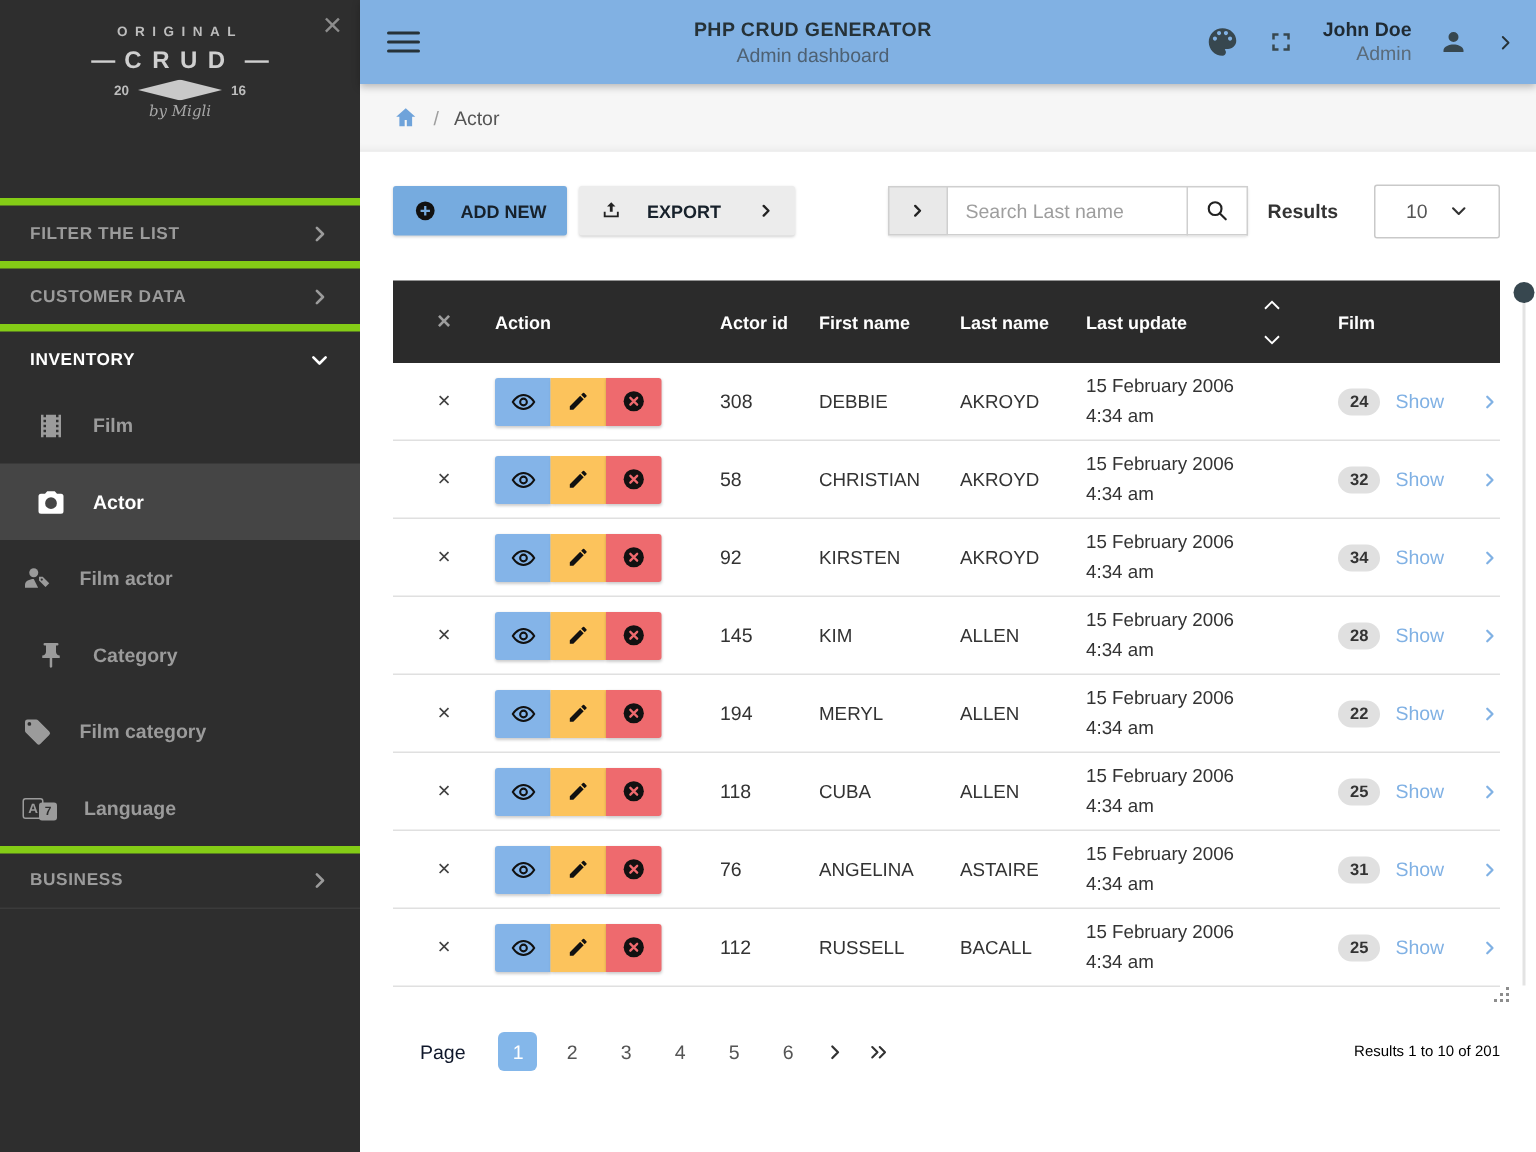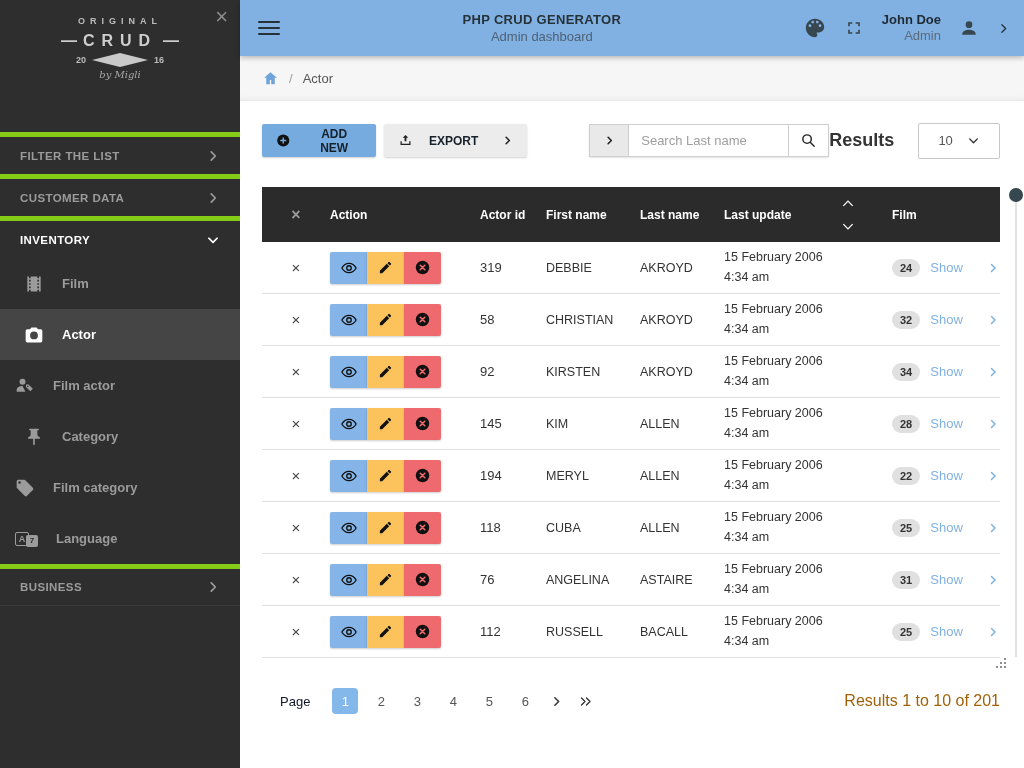--- a/index.html
+++ b/index.html
@@ -57,21 +57,21 @@
   
   .toolbar { display:flex; align-items:center; margin:23px 24px 0 22px; height:33px; flex-shrink:0; }
   .btn { height:33px; display:flex; align-items:center; gap:16px; padding:0 14px; font-size:12px; font-weight:bold; color:#17212b; border:none; cursor:pointer; border-radius:2px; box-shadow:0 1px 2px rgba(0,0,0,.18); }
   .btn-add { background:#76abdf; }
   .btn-export { background:#ececec; margin-left:8px; }
   .search-group { display:flex; margin-left:62px; height:33px; border-radius:2px; box-shadow:0 1px 2px rgba(0,0,0,.12); }
   .search-toggle { width:40px; background:#e9e9e9; border:1px solid #cfcfcf; display:flex; align-items:center; justify-content:center; cursor:pointer; }
   .search-input { width:160px; border:1px solid #cfcfcf; border-left:none; padding:0 12px; font-size:13px; color:#444; outline:none; font-family:inherit; }
   .search-input::placeholder { color:#9e9e9e; }
   .search-btn { width:40px; background:#fff; border:1px solid #cfcfcf; border-left:none; display:flex; align-items:center; justify-content:center; cursor:pointer; }
-  .results-label { margin-left:auto; font-size:18px; font-weight:bold; color:#333; }
+  .results-label { margin-left:auto; font-size:13px; font-weight:bold; color:#333; }
   .pagesize { margin-left:24px; width:84px; height:36px; border:1px solid #c9c9c9; background:#fff; border-radius:2px; display:flex; align-items:center; justify-content:center; gap:14px; font-size:13px; color:#555; cursor:pointer; }
 
   
   .table-wrap { margin:30px 24px 0 22px; position:relative; flex-shrink:0; }
   .thead { background:#2b2b2b; color:#fff; height:55px; display:grid; grid-template-columns:68px 150px 66px 94px 84px 110px 28px 1fr; align-items:center; font-size:12px; font-weight:bold; }
   .thead .clear-x { color:#9e9e9e; font-size:16px; text-align:center; cursor:pointer; }
   .sort-arrows { display:flex; flex-direction:column; align-items:center; gap:14px; }
   .sort-arrows svg { width:14px; height:9px; stroke:#fff; fill:none; stroke-width:2.2; cursor:pointer; }
   .trow { height:52px; display:grid; grid-template-columns:68px 150px 66px 94px 84px 110px 28px 1fr; align-items:center; border-bottom:1px solid #e0e0e0; font-size:13px; color:#333; background:#fff; }
   .row-x { text-align:center; font-size:15px; color:#424242; cursor:pointer; }
@@ -88,21 +88,21 @@
   .show-chev { margin-left:14px; cursor:pointer; }
   .grip { position:absolute; right:-6px; bottom:-10px; width:10px; height:10px; }
   .grip i { position:absolute; width:2px; height:2px; background:#8d8d8d; }
 
   
   .pagination { display:flex; align-items:center; margin:30px 24px 0 40px; gap:6px; flex-shrink:0; }
   .page-label { color:#0f172a; font-size:13px; margin-right:14px; }
   .page-btn { min-width:26px; height:26px; display:flex; align-items:center; justify-content:center; font-size:13px; color:#555; border-radius:4px; cursor:pointer; padding:0 4px; margin:0 2px; }
   .page-btn.active { background:#84b7ea; color:#fff; }
   .page-nav { cursor:pointer; display:flex; align-items:center; margin:0 4px; }
-  .results-summary { margin-left:auto; font-size:16px; color:#a16207; }
+  .results-summary { margin-left:auto; font-size:10px; color:#000000; }
 
   
   .scroll-track { position:absolute; right:7px; top:195px; width:2px; height:462px; background:#e3e3e3; }
   .scroll-thumb { position:absolute; right:1px; top:188px; width:14px; height:14px; border-radius:50%; background:#37474f; cursor:grab; }
 
   svg { display:block; }
 </style>
 </head>
 <body>
 
@@ -305,21 +305,21 @@
               <path d="M3 17.25V21h3.75L17.81 9.94l-3.75-3.75L3 17.25zM20.71 7.04a1 1 0 000-1.41l-2.34-2.34a1 1 0 00-1.41 0l-1.83 1.83 3.75 3.75 1.83-1.83z" fill="#111"></path>
             </svg>
           </button>
         <button class="abtn del">
             <svg width="17" height="17" viewBox="0 0 24 24">
               <circle cx="12" cy="12" r="9.5" fill="#111"></circle>
               <path d="M8.8 8.8l6.4 6.4M15.2 8.8l-6.4 6.4" stroke="#ee6a6e" stroke-width="2.2" stroke-linecap="round"></path>
             </svg>
           </button>
       </span>
-      <span>319</span>
+      <span>308</span>
       <span class="cell-name">DEBBIE</span>
       <span class="cell-name">AKROYD</span>
       <span class="cell-date">
           <div>15 February 2006</div>
           <div>4:34 am</div>
         </span>
       <span></span>
       <span class="film-cell">
         <span class="badge">24</span>
         <span class="show-link">Show</span>

